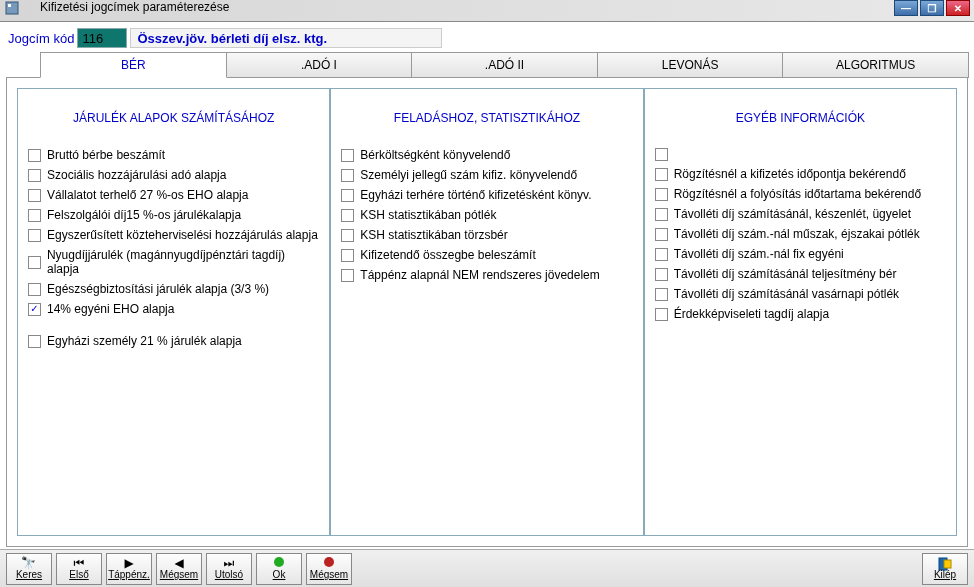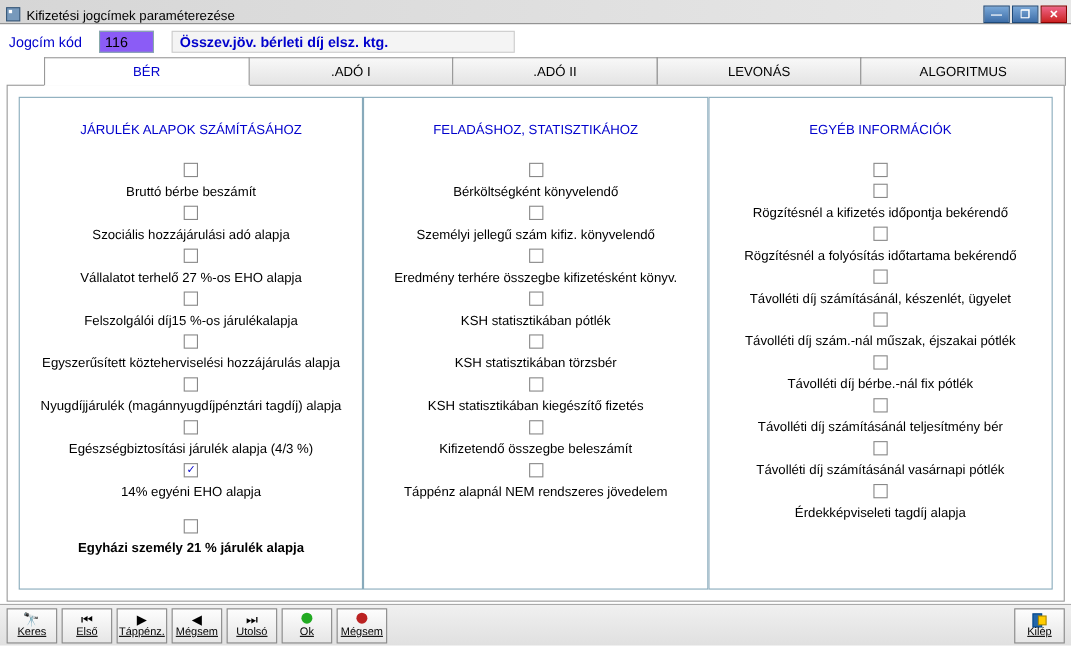--- a/index.html
+++ b/index.html
@@ -10,22 +10,23 @@
     width: 974px;
     height: 587px;
     overflow: hidden;
     position: relative;
   }
   .titlebar {
     height: 22px;
     background: linear-gradient(to right, #d6d6d6, #e8e8e8);
     border-bottom: 1px solid #888;
     display: flex;
-    align-items: flex-end;
+    align-items: flex-start;
     padding: 0 4px;
+    gap: 16px;
   }
   .titlebar-icon {
     width: 16px; height: 16px;
     margin-right: 4px;
     display: inline-flex; align-items: center; justify-content: center;
   }
   .titlebar-text { flex: 1; color: #000; font-size: 12px; }
   .win-controls { display: flex; gap: 2px; }
   .win-btn {
     width: 24px; height: 16px;
@@ -33,29 +34,29 @@
     display: flex; align-items: center; justify-content: center;
     font-size: 10px; font-weight: bold;
   }
   .win-btn.min { background: linear-gradient(#7aa8d8,#3e6ea8); color:#fff; }
   .win-btn.max { background: linear-gradient(#7aa8d8,#3e6ea8); color:#fff; }
   .win-btn.close { background: linear-gradient(#e68,#c22); color:#fff; border-color:#800; }
 
   .header-row {
     display: flex;
     align-items: center;
-    gap: 16px;
+    gap: 3px;
     padding: 6px 8px 4px 8px;
     font-size: 13px;
     color: #0000cc;
   }
   .header-row .code-input {
     width: 50px; height: 20px;
     border: 1px solid #8aa;
-    background: #8b5cf6;
+    background: #0f766e;
     color: #000;
     padding: 0 4px;
     font-size: 13px;
   }
   .header-row .desc-field {
     width: 312px; height: 20px;
     border: 1px solid #ccc;
     background: #f4f4f4;
     color: #0000cc;
     font-weight: bold;
@@ -89,21 +90,20 @@
   .tab-content {
     border: 1px solid #999;
     margin: 0 6px;
     height: 470px;
     background: #fff;
     padding: 10px;
     display: flex;
     gap: 0;
     position: relative;
     top: -1px;
-    justify-content: flex-end;
   }
   .panel {
     flex: 1;
     border: 1px solid #8ab;
     background: #fff;
     padding: 8px 10px 10px 10px;
     display: flex;
     flex-direction: column;
   }
   .panel-title {
@@ -111,23 +111,22 @@
     color: #0000cc;
     font-size: 12px;
     padding: 14px 0 20px 0;
   }
   .check-row {
     display: flex;
     align-items: center;
     gap: 6px;
     padding: 3px 0;
     font-size: 12px;
-    flex-direction: column;
-  }
-  .check-row.gap-before { margin-top: 12px; font-weight: bold; }
+  }
+  .check-row.gap-before { margin-top: 12px; }
   .checkbox {
     width: 13px; height: 13px;
     border: 1px solid #888;
     background: #fff;
     display: inline-flex;
     align-items: center;
     justify-content: center;
     font-size: 10px;
     color: #0000cc;
     line-height: 1;
@@ -216,21 +215,21 @@
         <div class="check-row">
           <span class="checkbox"></span>
           <span>Egyszerűsített közteherviselési hozzájárulás alapja</span>
         </div>
         <div class="check-row">
           <span class="checkbox"></span>
           <span>Nyugdíjjárulék (magánnyugdíjpénztári tagdíj) alapja</span>
         </div>
         <div class="check-row">
           <span class="checkbox"></span>
-          <span>Egészségbiztosítási járulék alapja (4/3 %)</span>
+          <span>Egészségbiztosítási járulék alapja (3/3 %)</span>
         </div>
         <div class="check-row">
           <span class="checkbox">✓</span>
           <span>14% egyéni EHO alapja</span>
         </div>
         <div class="check-row gap-before">
           <span class="checkbox"></span>
           <span>Egyházi személy 21 % járulék alapja</span>
         </div>
       </div>
@@ -241,33 +240,29 @@
         <div class="check-row">
           <span class="checkbox"></span>
           <span>Bérköltségként könyvelendő</span>
         </div>
         <div class="check-row">
           <span class="checkbox"></span>
           <span>Személyi jellegű szám kifiz. könyvelendő</span>
         </div>
         <div class="check-row">
           <span class="checkbox"></span>
-          <span>Eredmény terhére összegbe kifizetésként könyv.</span>
+          <span>Egyházi terhére történő kifizetésként könyv.</span>
         </div>
         <div class="check-row">
           <span class="checkbox"></span>
           <span>KSH statisztikában pótlék</span>
         </div>
         <div class="check-row">
           <span class="checkbox"></span>
           <span>KSH statisztikában törzsbér</span>
-        </div>
-        <div class="check-row">
-          <span class="checkbox"></span>
-          <span>KSH statisztikában kiegészítő fizetés</span>
         </div>
         <div class="check-row">
           <span class="checkbox"></span>
           <span>Kifizetendő összegbe beleszámít</span>
         </div>
         <div class="check-row">
           <span class="checkbox"></span>
           <span>Táppénz alapnál NEM rendszeres jövedelem</span>
         </div>
       </div>
@@ -289,21 +284,21 @@
         <div class="check-row">
           <span class="checkbox"></span>
           <span>Távolléti díj számításánál, készenlét, ügyelet</span>
         </div>
         <div class="check-row">
           <span class="checkbox"></span>
           <span>Távolléti díj szám.-nál műszak, éjszakai pótlék</span>
         </div>
         <div class="check-row">
           <span class="checkbox"></span>
-          <span>Távolléti díj bérbe.-nál fix pótlék</span>
+          <span>Távolléti díj szám.-nál fix egyéni</span>
         </div>
         <div class="check-row">
           <span class="checkbox"></span>
           <span>Távolléti díj számításánál teljesítmény bér</span>
         </div>
         <div class="check-row">
           <span class="checkbox"></span>
           <span>Távolléti díj számításánál vasárnapi pótlék</span>
         </div>
         <div class="check-row">

